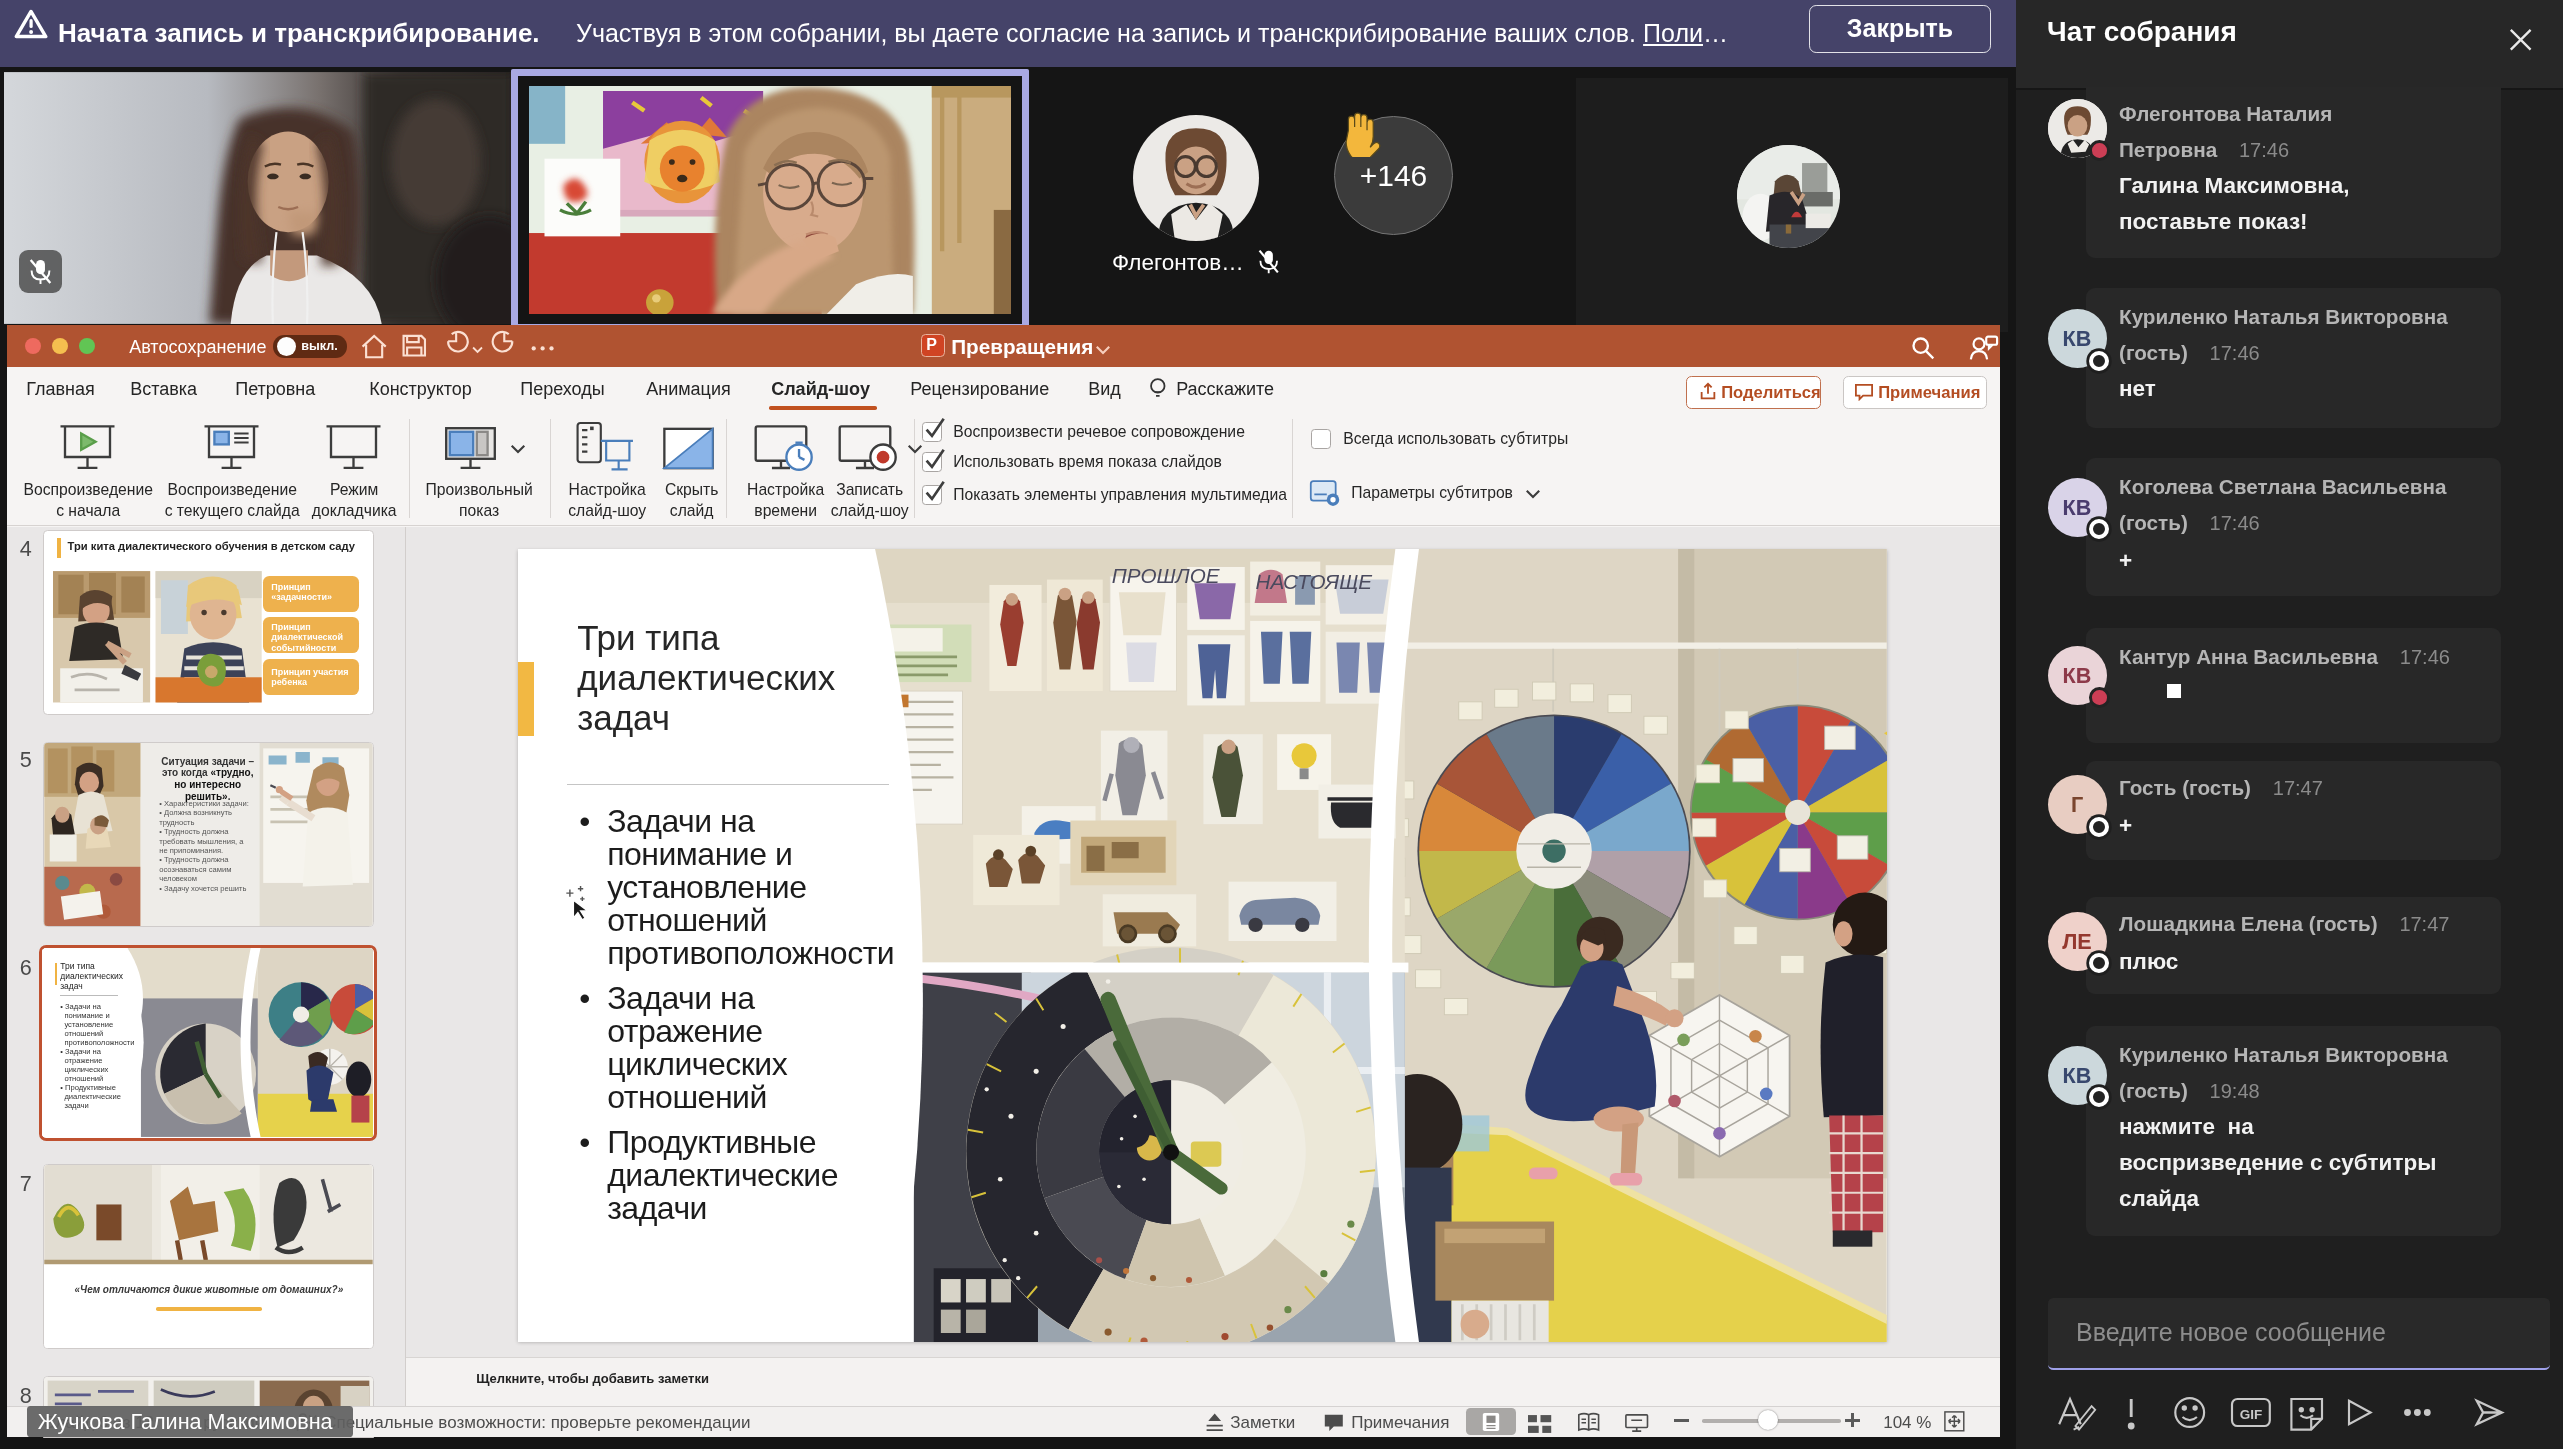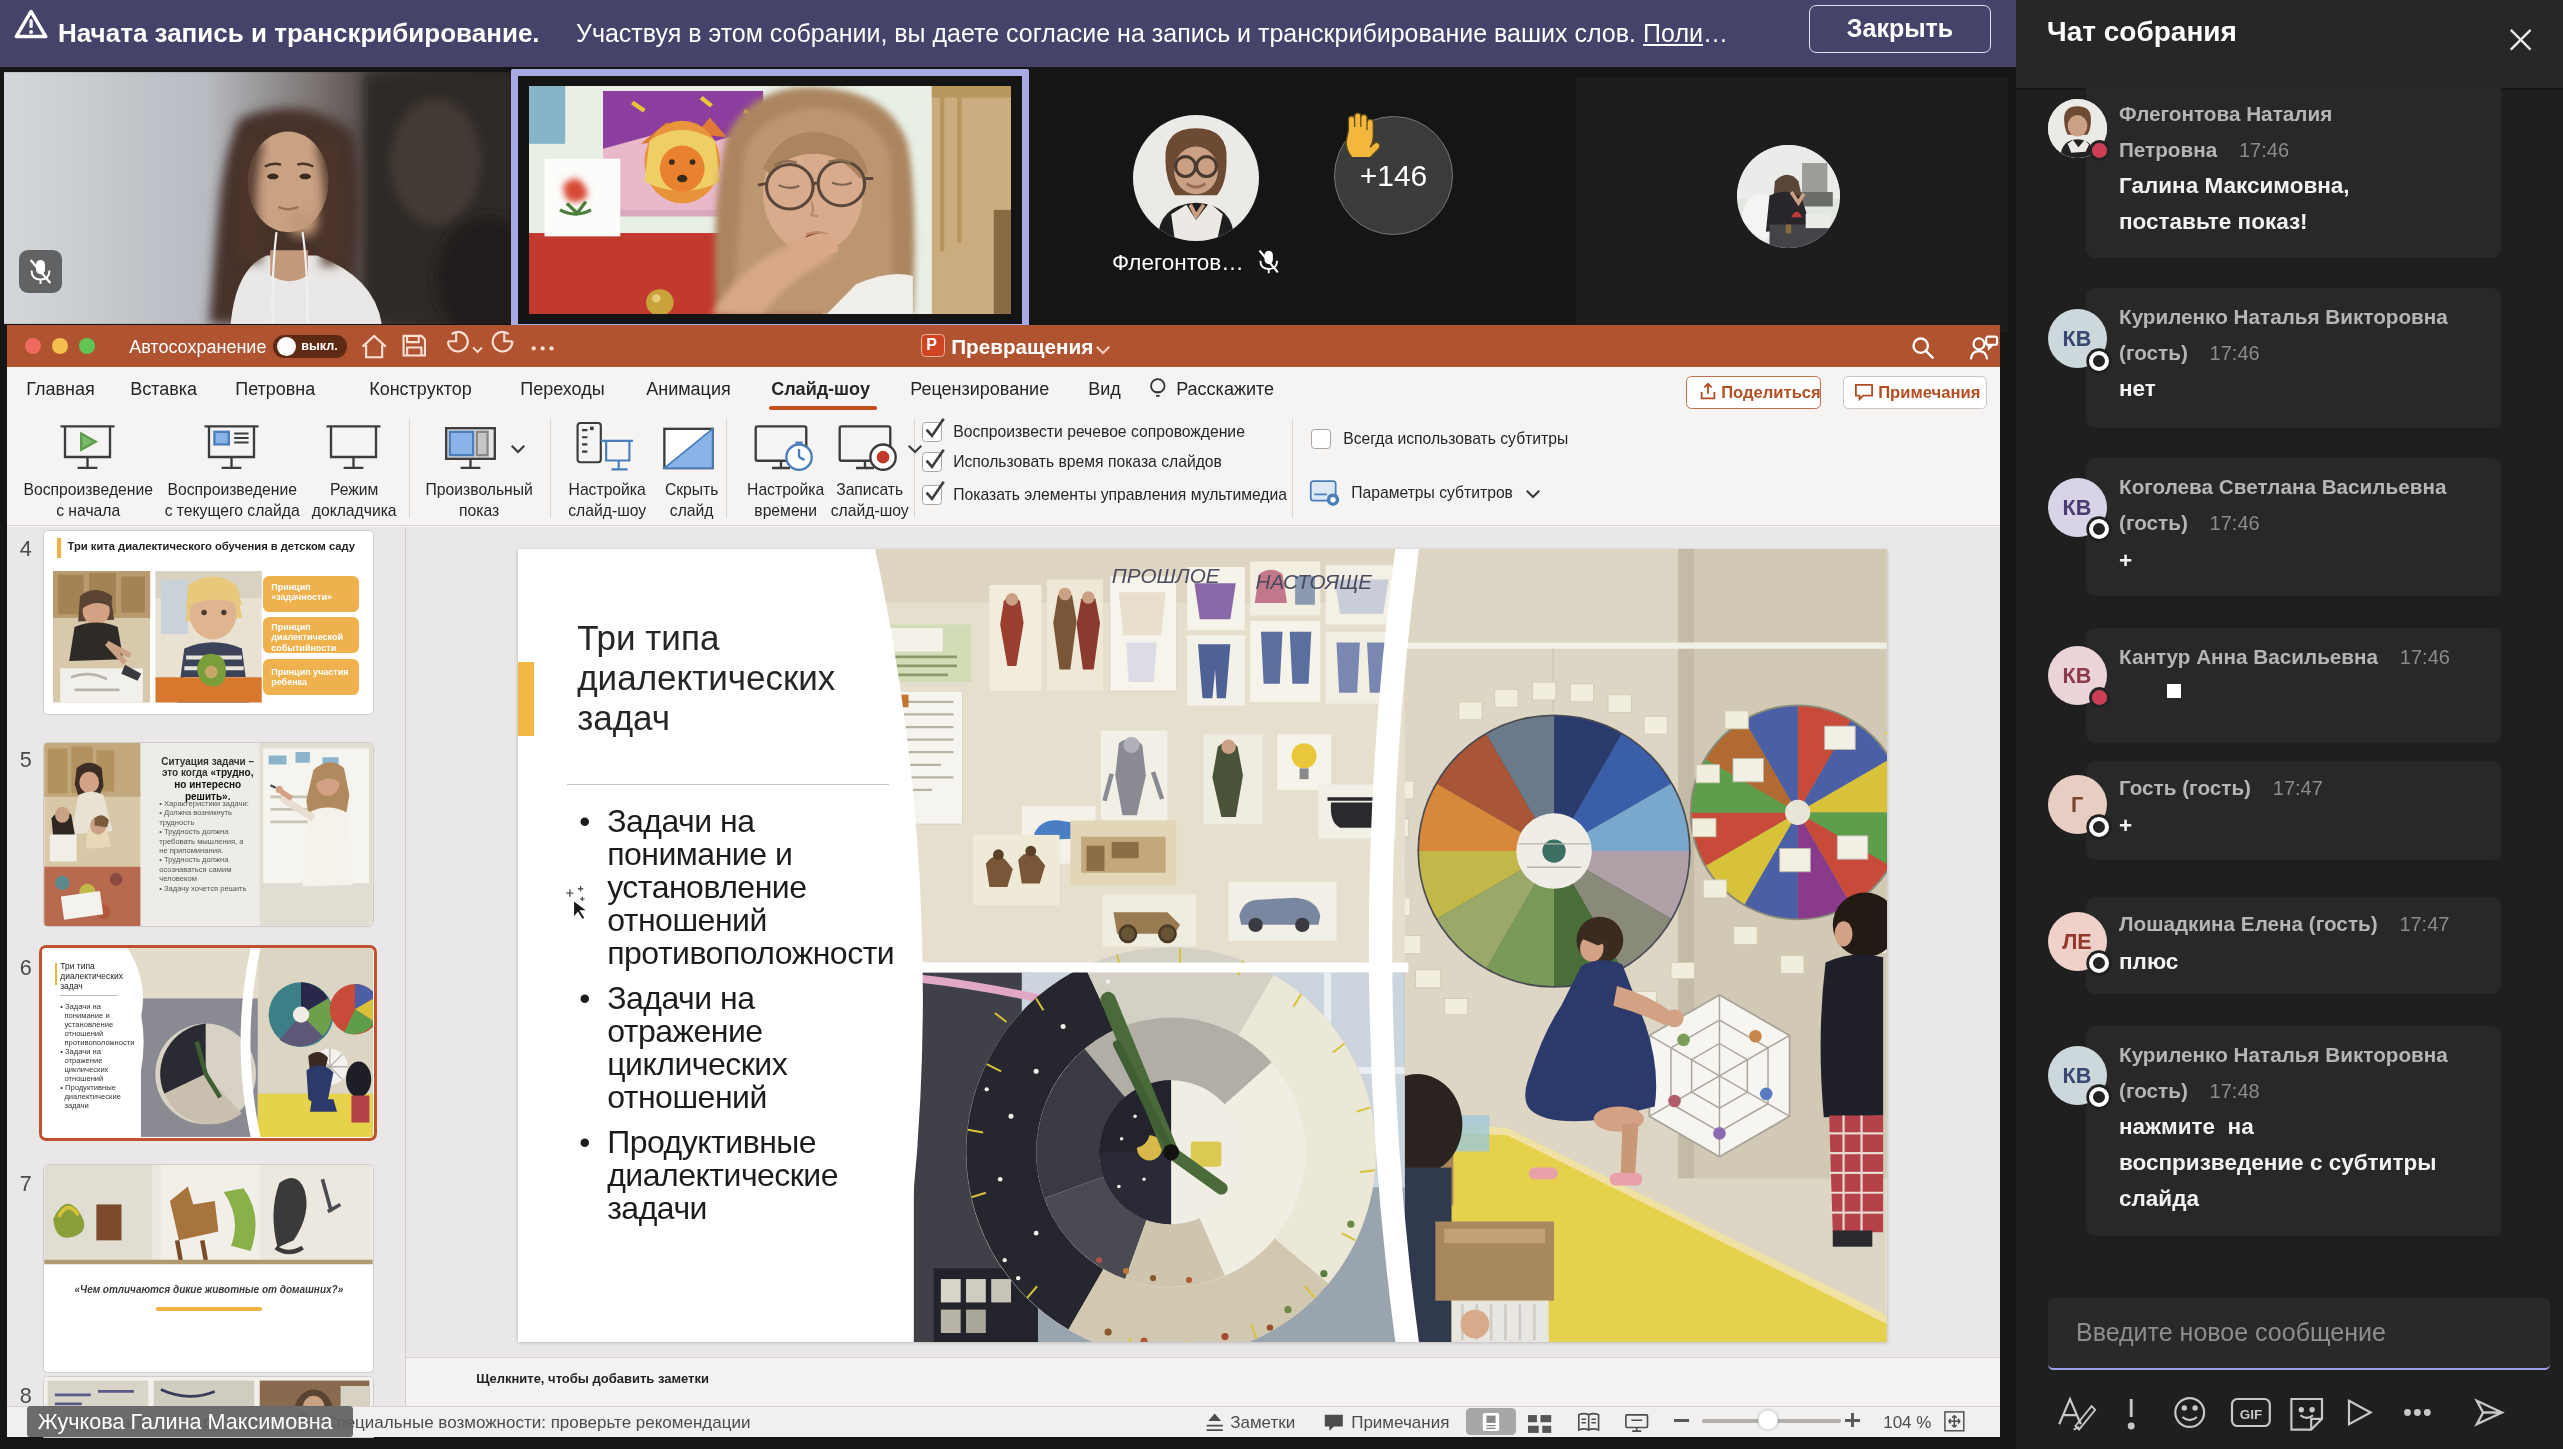--- a/index.html
+++ b/index.html
@@ -477,21 +477,21 @@
           <path d="M95 0 C 118 36 118 76 95 112 L 60 112 L 60 0 Z" fill="#fff"></path>
           <circle cx="-55" cy="105" r="168" fill="#fff"></circle>
           <path d="M243 0 C 228 70 228 140 243 210 L 232 210 C 217 140 217 70 232 0 Z" fill="#fff"></path>
         </svg>
         <div class="abs" style="left:18px;top:12.6px;font-size:8.5px;color:#222;line-height:10px">Три типа<br>диалектических<br>задач</div>
         <div class="abs" style="left:12.6px;top:15.3px;width:2.7px;height:21.6px;background:#f0b343"></div>
         <div class="abs" style="left:18px;top:47px;width:58px;height:0.9px;background:#bbb"></div>
         <div class="abs" style="left:18px;top:54px;font-size:7.6px;color:#333;line-height:9px">• Задачи на<br>&nbsp;&nbsp;понимание и<br>&nbsp;&nbsp;установление<br>&nbsp;&nbsp;отношений<br>&nbsp;&nbsp;противоположности<br>• Задачи на<br>&nbsp;&nbsp;отражение<br>&nbsp;&nbsp;циклических<br>&nbsp;&nbsp;отношений<br>• Продуктивные<br>&nbsp;&nbsp;диалектические<br>&nbsp;&nbsp;задачи</div>
       </div>
 
-      <div class="thumb" style="top:637px;height:209px">
+      <div class="thumb" style="top:637px;height:185px">
         <svg width="329" height="183" viewBox="0 0 366 204">
           <rect width="366" height="204" fill="#fff"></rect>
           <rect x="0" y="0" width="366" height="110" fill="#ece8e0"></rect>
           <rect x="0" y="0" width="120" height="110" fill="#e2ddd2"></rect>
           <rect x="130" y="0" width="110" height="110" fill="#f2efe8"></rect>
           <path d="M10 60 q14 -30 30 -6 q12 20 -8 26 q-20 6 -22 -20z" fill="#8a9e3a"></path>
           <path d="M16 58 q10 -20 22 -2" stroke="#d8c23a" stroke-width="4" fill="none"></path>
           <rect x="58" y="44" width="28" height="40" fill="#7a4a2a"></rect>
           <path d="M140 40 l20 -16 6 20 24 -4 4 34 -44 10z" fill="#a8743e"></path>
           <path d="M148 84 l4 22 M176 84 l4 22" stroke="#7a4a2a" stroke-width="5"></path>
@@ -934,21 +934,21 @@
 
     <div class="abs card" style="top:897px;height:97px">
       <div class="cname" style="position:absolute;left:33px;top:9px">Лошадкина Елена (гость) <span class="ctime" style="margin-left:16px">17:47</span></div>
       <div class="cmsg" style="position:absolute;left:33px;top:47px">плюс</div>
     </div>
     <div class="abs cav" style="top:912px;background:#efd1ca;color:#94382e">ЛЕ</div>
     <div class="abs dotoff" style="left:73px;top:953px"></div>
 
     <div class="abs card" style="top:1026px;height:210px">
       <div class="cname" style="position:absolute;left:33px;top:10.8px">Куриленко Наталья Викторовна</div>
-      <div class="cname" style="position:absolute;left:33px;top:47px">(гость) <span class="ctime" style="margin-left:16px">17:48</span></div>
+      <div class="cname" style="position:absolute;left:33px;top:47px">(гость) <span class="ctime" style="margin-left:16px">19:48</span></div>
       <div class="cmsg" style="position:absolute;left:33px;top:83px">нажмите&nbsp; на</div>
       <div class="cmsg" style="position:absolute;left:33px;top:119px">воспризведение с субтитры</div>
       <div class="cmsg" style="position:absolute;left:33px;top:155px">слайда</div>
     </div>
     <div class="abs cav" style="top:1046px;background:#ccd8dc;color:#38486e">КВ</div>
     <div class="abs dotoff" style="left:73px;top:1087px"></div>
 
     <div class="abs" style="left:31.5px;top:1298px;width:502px;height:72px;background:#292929;border-radius:5.4px;border-bottom:2.7px solid #9ea0e8"></div>
     <div class="abs" style="left:60px;top:1318px;font-size:25px;color:#8d8d8d">Введите новое сообщение</div>
 

